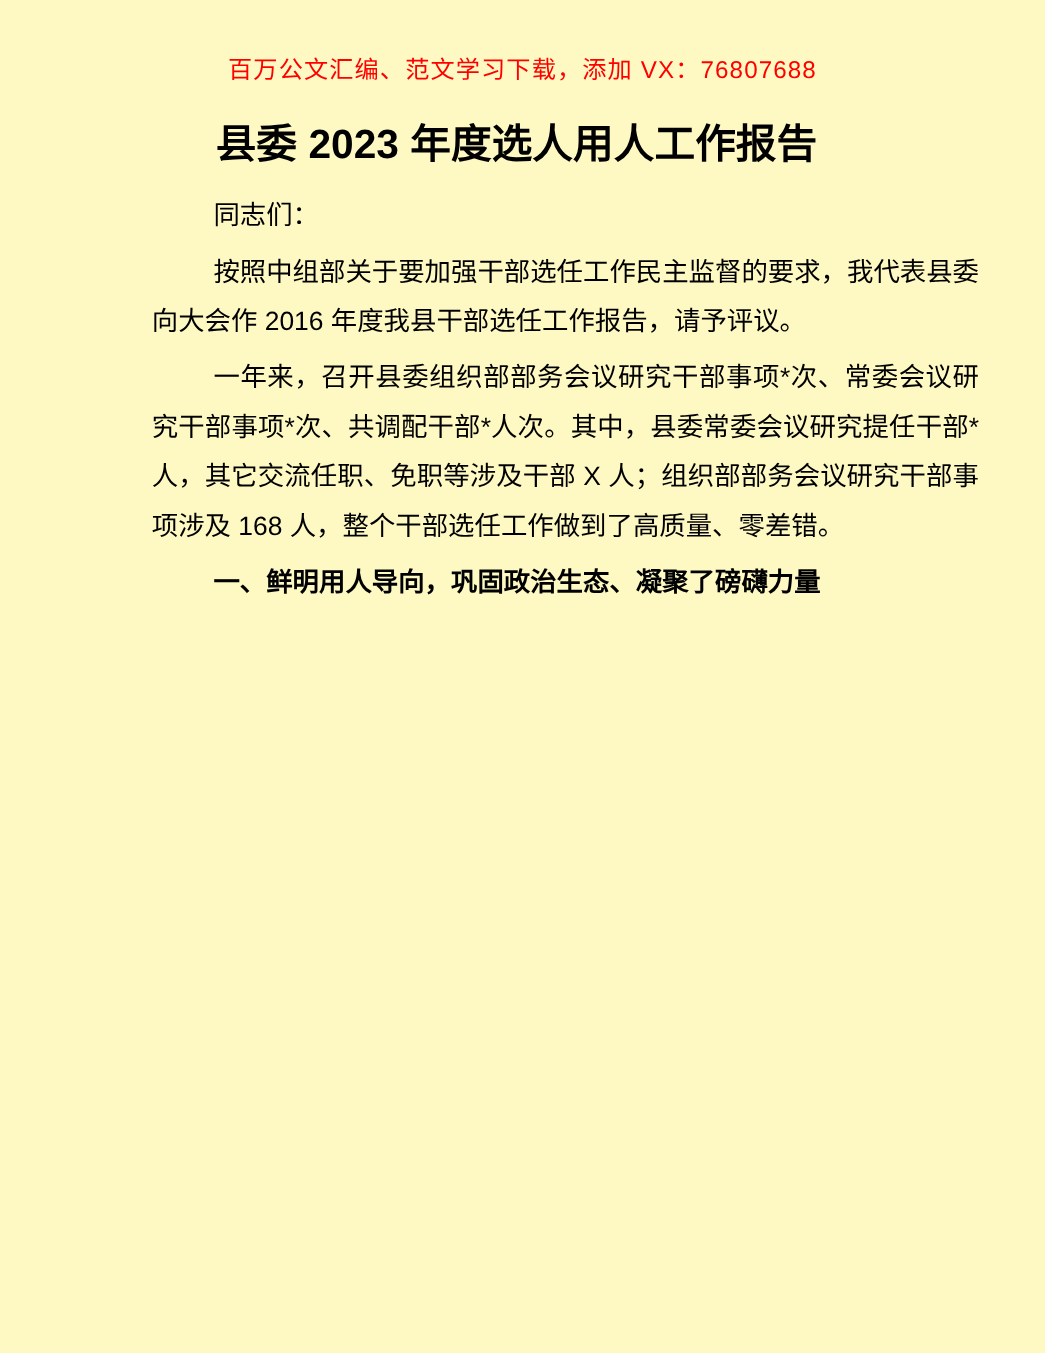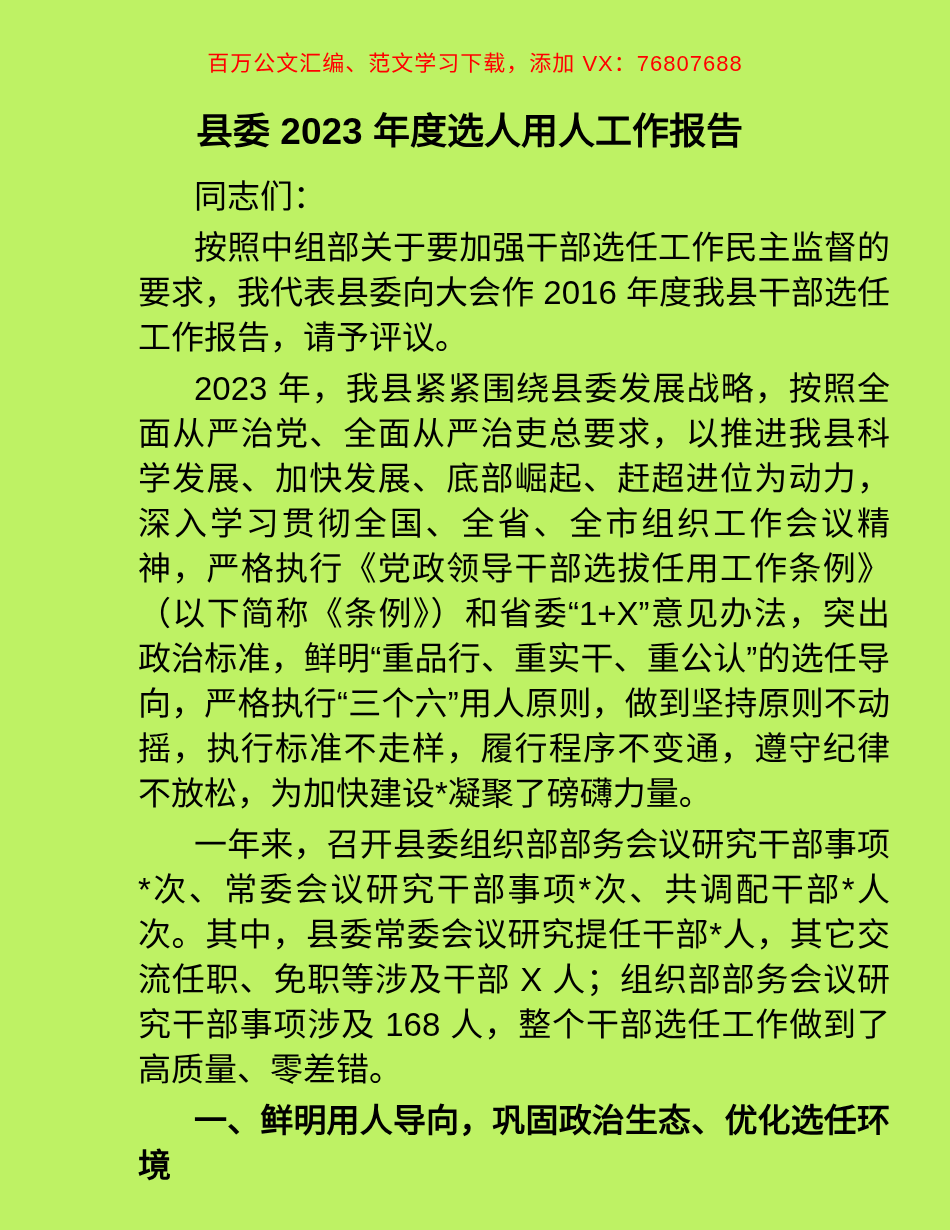--- a/index.html
+++ b/index.html
@@ -4,21 +4,21 @@
 <style>
   html, body {
     margin: 0;
     padding: 0;
     background: #ffffff;
   }
   .page {
     position: relative;
     width: 950px;
     height: 1230px;
-    background: #bef264;
+    background: #fef9c3;
     overflow: hidden;
     font-family: "Liberation Sans", "DejaVu Sans", sans-serif;
     color: #000000;
   }
   .banner {
     margin-top: 50px;
     text-align: center;
     font-size: 22px;
     line-height: 28px;
     color: #ff0000;
@@ -27,21 +27,21 @@
   .doc-title {
     margin: 28px 11px 0 0;
     text-align: center;
     font-size: 37px;
     line-height: 52px;
     font-weight: bold;
     color: #000000;
   }
   .content {
     margin: 16px 60px 16px 138px;
-    font-size: 33px;
+    font-size: 24px;
     line-height: 45px;
     text-align: justify;
     color: #000000;
   }
   .content p {
     margin: 0 0 6px 0;
     text-indent: 56px;
   }
   .content p.section-heading {
     font-weight: bold;
@@ -56,21 +56,20 @@
   <div class="banner">百万公文汇编、范文学习下载，添加 VX：76807688</div>
 
   <h1 class="doc-title">县委 2023 年度选人用人工作报告</h1>
 
   <div class="content">
 
     <p>同志们：</p>
 
     <p>按照中组部关于要加强干部选任工作民主监督的要求，我代表县委向大会作 2016 年度我县干部选任工作报告，请予评议。</p>
 
-    <p>2023 年，我县紧紧围绕县委发展战略，按照全面从严治党、全面从严治吏总要求，以推进我县科学发展、加快发展、底部崛起、赶超进位为动力，深入学习贯彻全国、全省、全市组织工作会议精神，严格执行《党政领导干部选拔任用工作条例》（以下简称《条例》）和省委“1+X”意见办法，突出政治标准，鲜明“重品行、重实干、重公认”的选任导向，严格执行“三个六”用人原则，做到坚持原则不动摇，执行标准不走样，履行程序不变通，遵守纪律不放松，为加快建设*凝聚了磅礴力量。</p>
 
     <p>一年来，召开县委组织部部务会议研究干部事项*次、常委会议研究干部事项*次、共调配干部*人次。其中，县委常委会议研究提任干部*人，其它交流任职、免职等涉及干部 X 人；组织部部务会议研究干部事项涉及 168 人，整个干部选任工作做到了高质量、零差错。</p>
 
-    <p class="section-heading">一、鲜明用人导向，巩固政治生态、优化选任环境</p>
+    <p class="section-heading">一、鲜明用人导向，巩固政治生态、凝聚了磅礴力量</p>
 
   </div>
 
 </div>
 
 </body></html>

